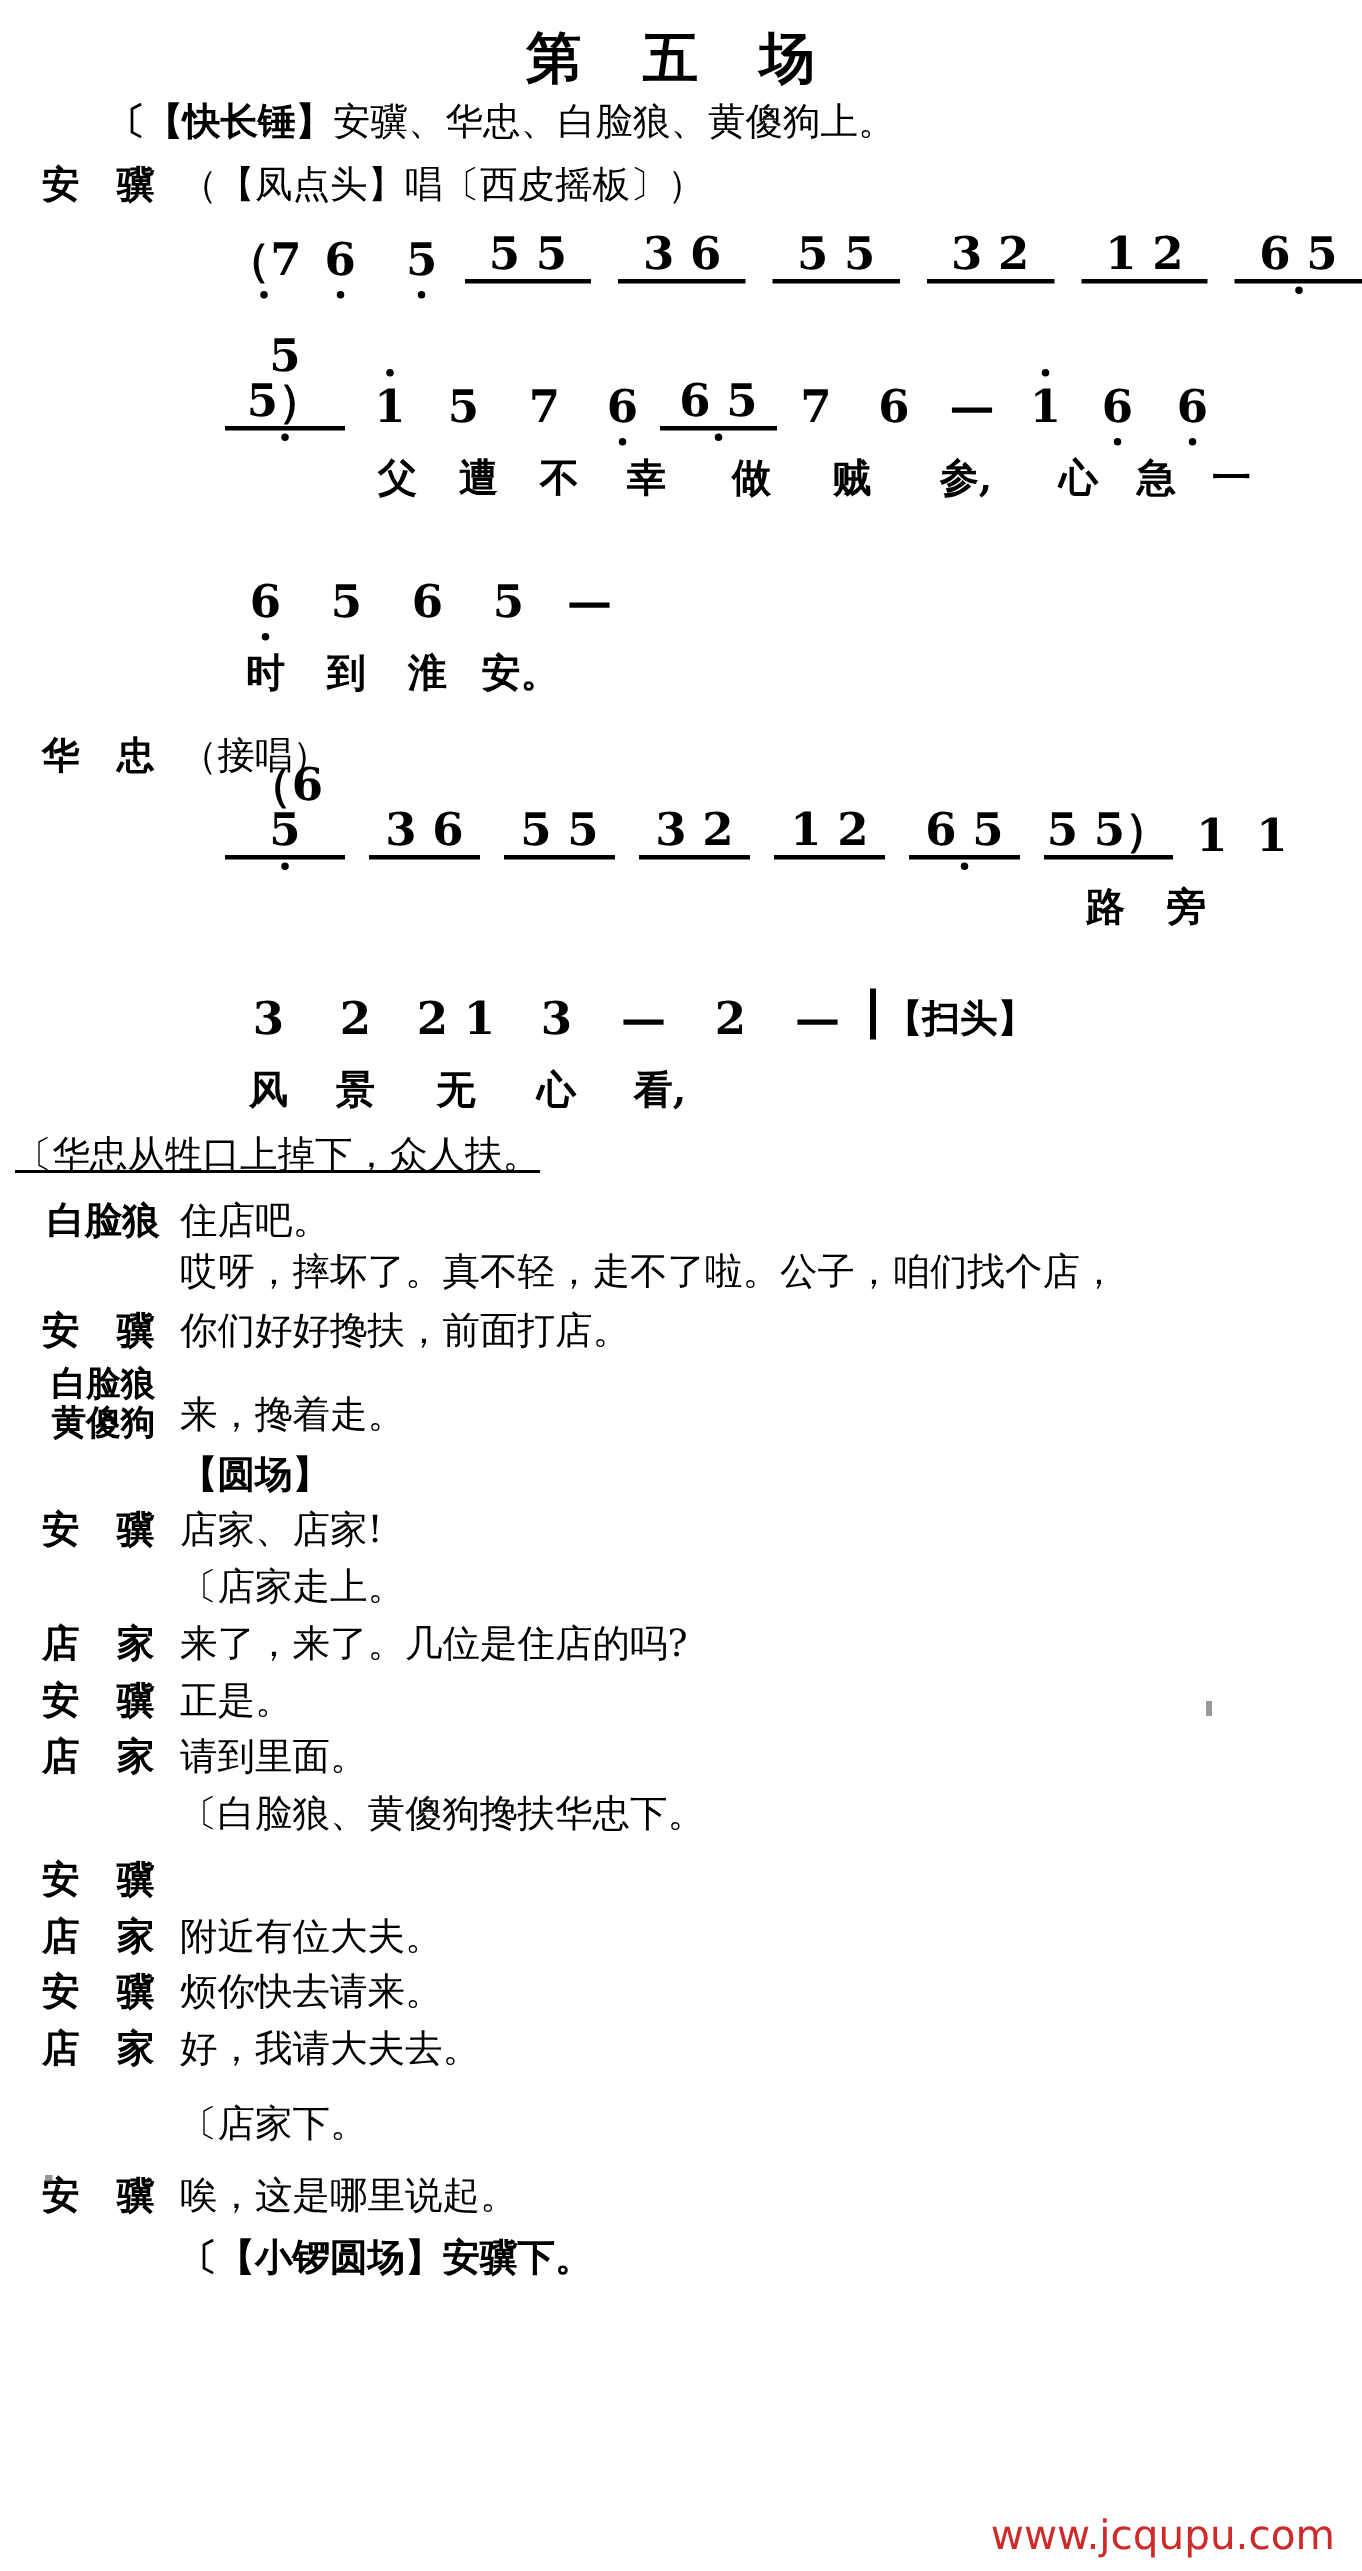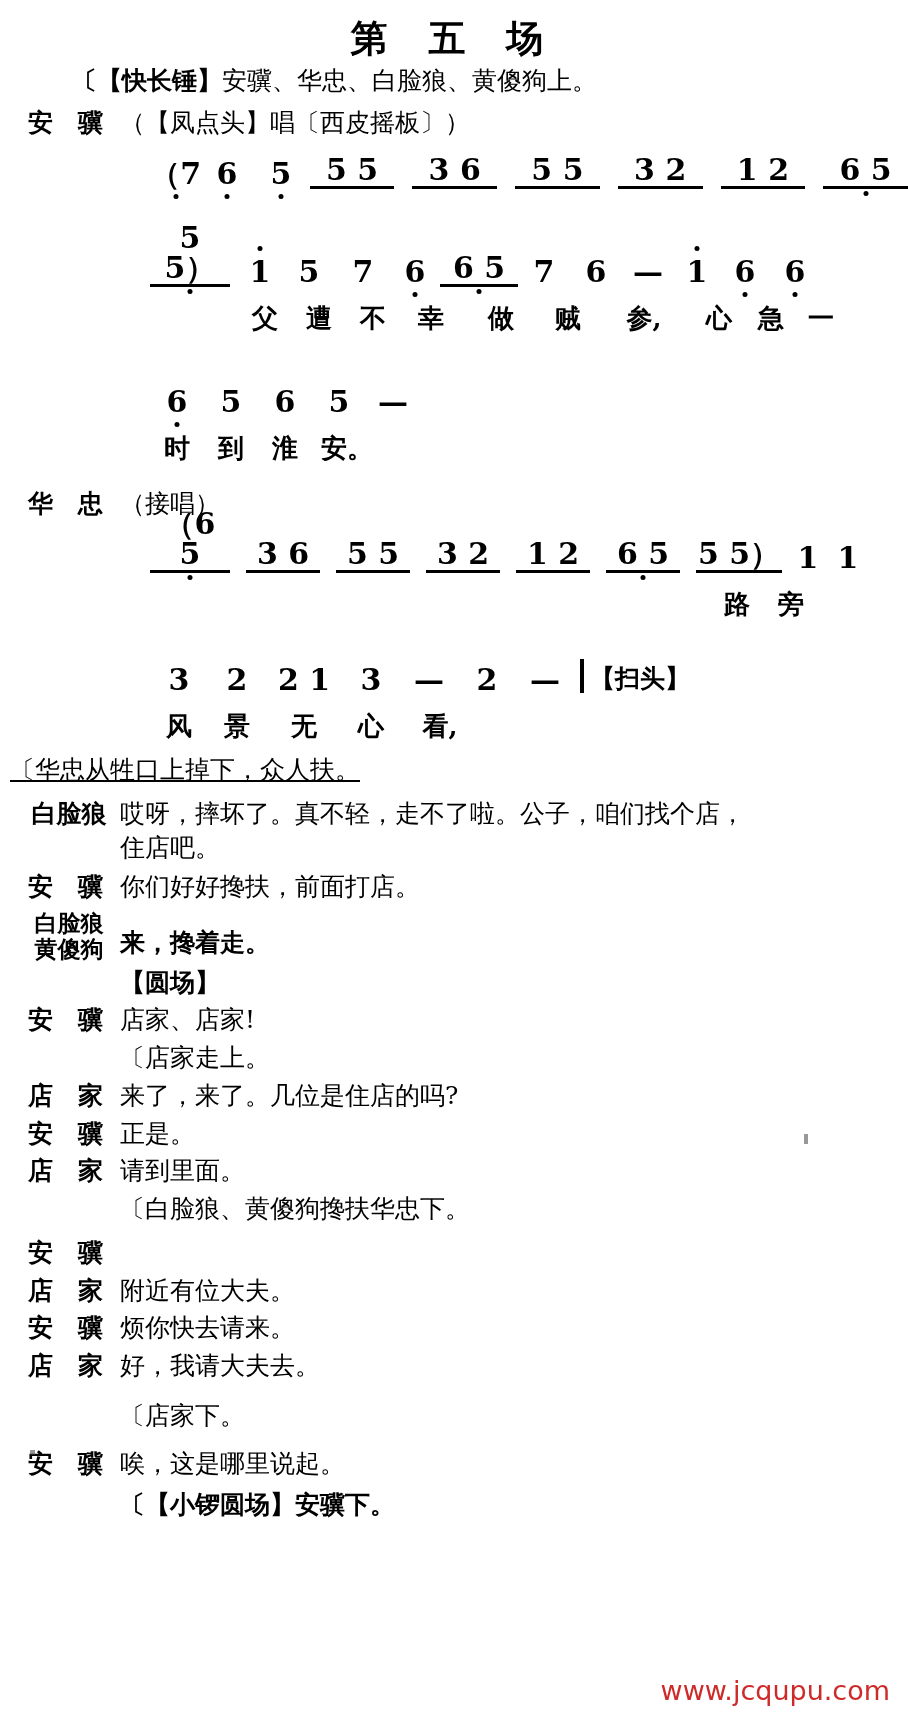--- a/index.html
+++ b/index.html
@@ -280,38 +280,38 @@
     </div>
   </div>
 
   <div class="line stage indent-stage" style="margin-top:-20px;text-decoration:underline;">〔华忠从牲口上掉下，众人扶。</div>
 
   <div style="margin-top:10px;">
 
     <div class="row" style="margin-top:6px;">
       <div class="speaker tight">白脸狼</div>
       <div class="line">
+        <div>住店吧。</div>
         <div>哎呀，摔坏了。真不轻，走不了啦。公子，咱们找个店，</div>
-        <div>住店吧。</div>
       </div>
     </div>
 
     <div class="row" style="margin-top:6px;">
       <div class="speaker">
           <span>安　骥</span>
         </div>
       <div class="line">你们好好搀扶，前面打店。</div>
     </div>
 
     <div class="row" style="margin-top:6px;">
       <div class="speaker tight" style="font-size:23px;line-height:1.12">
         <div>白脸狼</div>
         <div>黄傻狗</div>
       </div>
-      <div class="line" style="padding-top:16px;font-weight:bold;">来，搀着走。</div>
+      <div class="line" style="padding-top:16px;">来，搀着走。</div>
     </div>
 
     <div class="row" style="margin-top:4px;align-items:flex-end;">
       <div class="speaker"></div>
       <div class="line bracketed">【圆场】</div>
     </div>
 
     <div class="row" style="margin-top:4px;">
       <div class="speaker">
           <span>安　骥</span>

